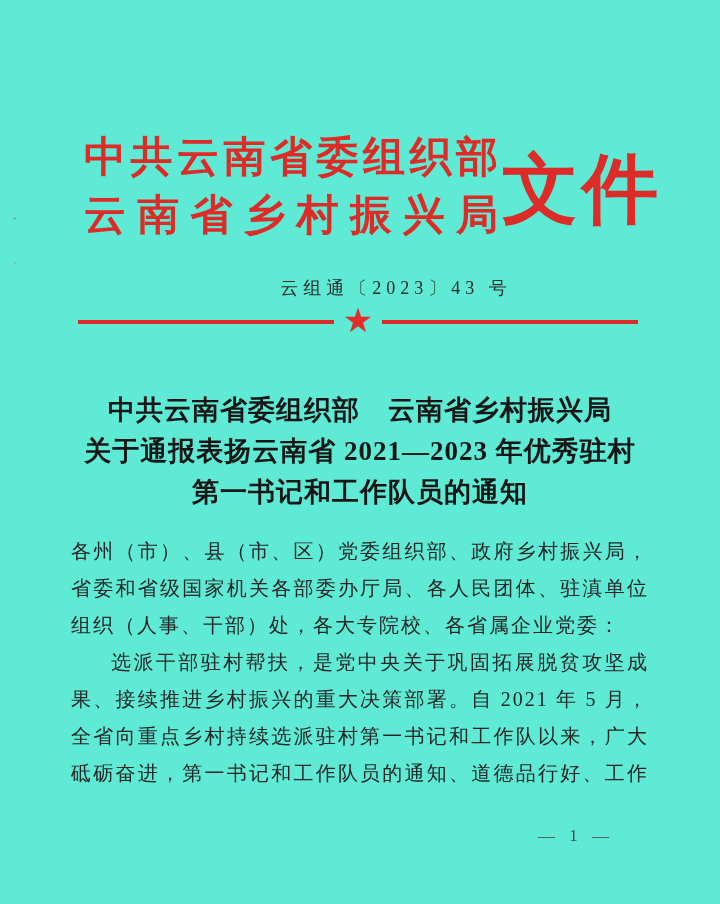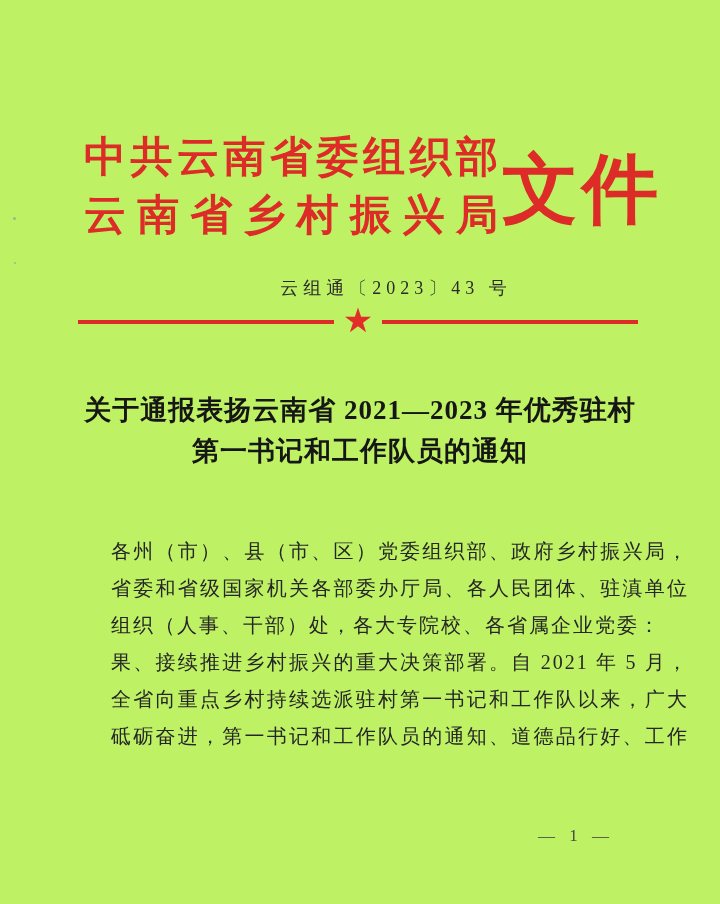--- a/index.html
+++ b/index.html
@@ -4,21 +4,21 @@
 <style>
   html, body {
     margin: 0;
     padding: 0;
     background: #ffffff;
   }
   .page {
     position: relative;
     width: 720px;
     height: 904px;
-    background: #bef264;
+    background: #5eead4;
     overflow: hidden;
     font-family: "Liberation Serif", "DejaVu Serif", serif;
   }
 
   
   .header-org {
     position: absolute;
     left: 84px;
     top: 128px;
     width: 414px;
@@ -96,21 +96,20 @@
   }
 
   
   .doc-body {
     position: absolute;
     left: 71px;
     top: 533px;
     width: 578px;
     color: #262626;
     font-size: 20px;
-    margin-left: 40px;
   }
   .body-line {
     margin: 0;
     height: 37px;
     line-height: 37px;
     letter-spacing: 2px;
     white-space: nowrap;
     text-align: justify;
     text-align-last: justify;
     text-justify: inter-character;
@@ -158,28 +157,30 @@
 
   <div class="doc-number">云组通〔2023〕43 号</div>
 
   <div class="divider">
     <span class="seg"></span>
     <span class="star">★</span>
     <span class="seg"></span>
   </div>
 
   <div class="doc-title">
+    <div>中共云南省委组织部　云南省乡村振兴局</div>
     <div>关于通报表扬云南省 2021—2023 年优秀驻村</div>
     <div>第一书记和工作队员的通知</div>
   </div>
 
   <div class="doc-body">
     <p class="body-line">各州（市）、县（市、区）党委组织部、政府乡村振兴局，</p>
     <p class="body-line">省委和省级国家机关各部委办厅局、各人民团体、驻滇单位</p>
     <p class="body-line no-stretch">组织（人事、干部）处，各大专院校、各省属企业党委：</p>
+    <p class="body-line indent">选派干部驻村帮扶，是党中央关于巩固拓展脱贫攻坚成</p>
     <p class="body-line">果、接续推进乡村振兴的重大决策部署。自 2021 年 5 月，</p>
     <p class="body-line">全省向重点乡村持续选派驻村第一书记和工作队以来，广大</p>
     <p class="body-line">砥砺奋进，第一书记和工作队员的通知、道德品行好、工作</p>
   </div>
 
   <div class="page-number">— 1 —</div>
 
   <div class="speck s1"></div>
   <div class="speck s2"></div>
 

